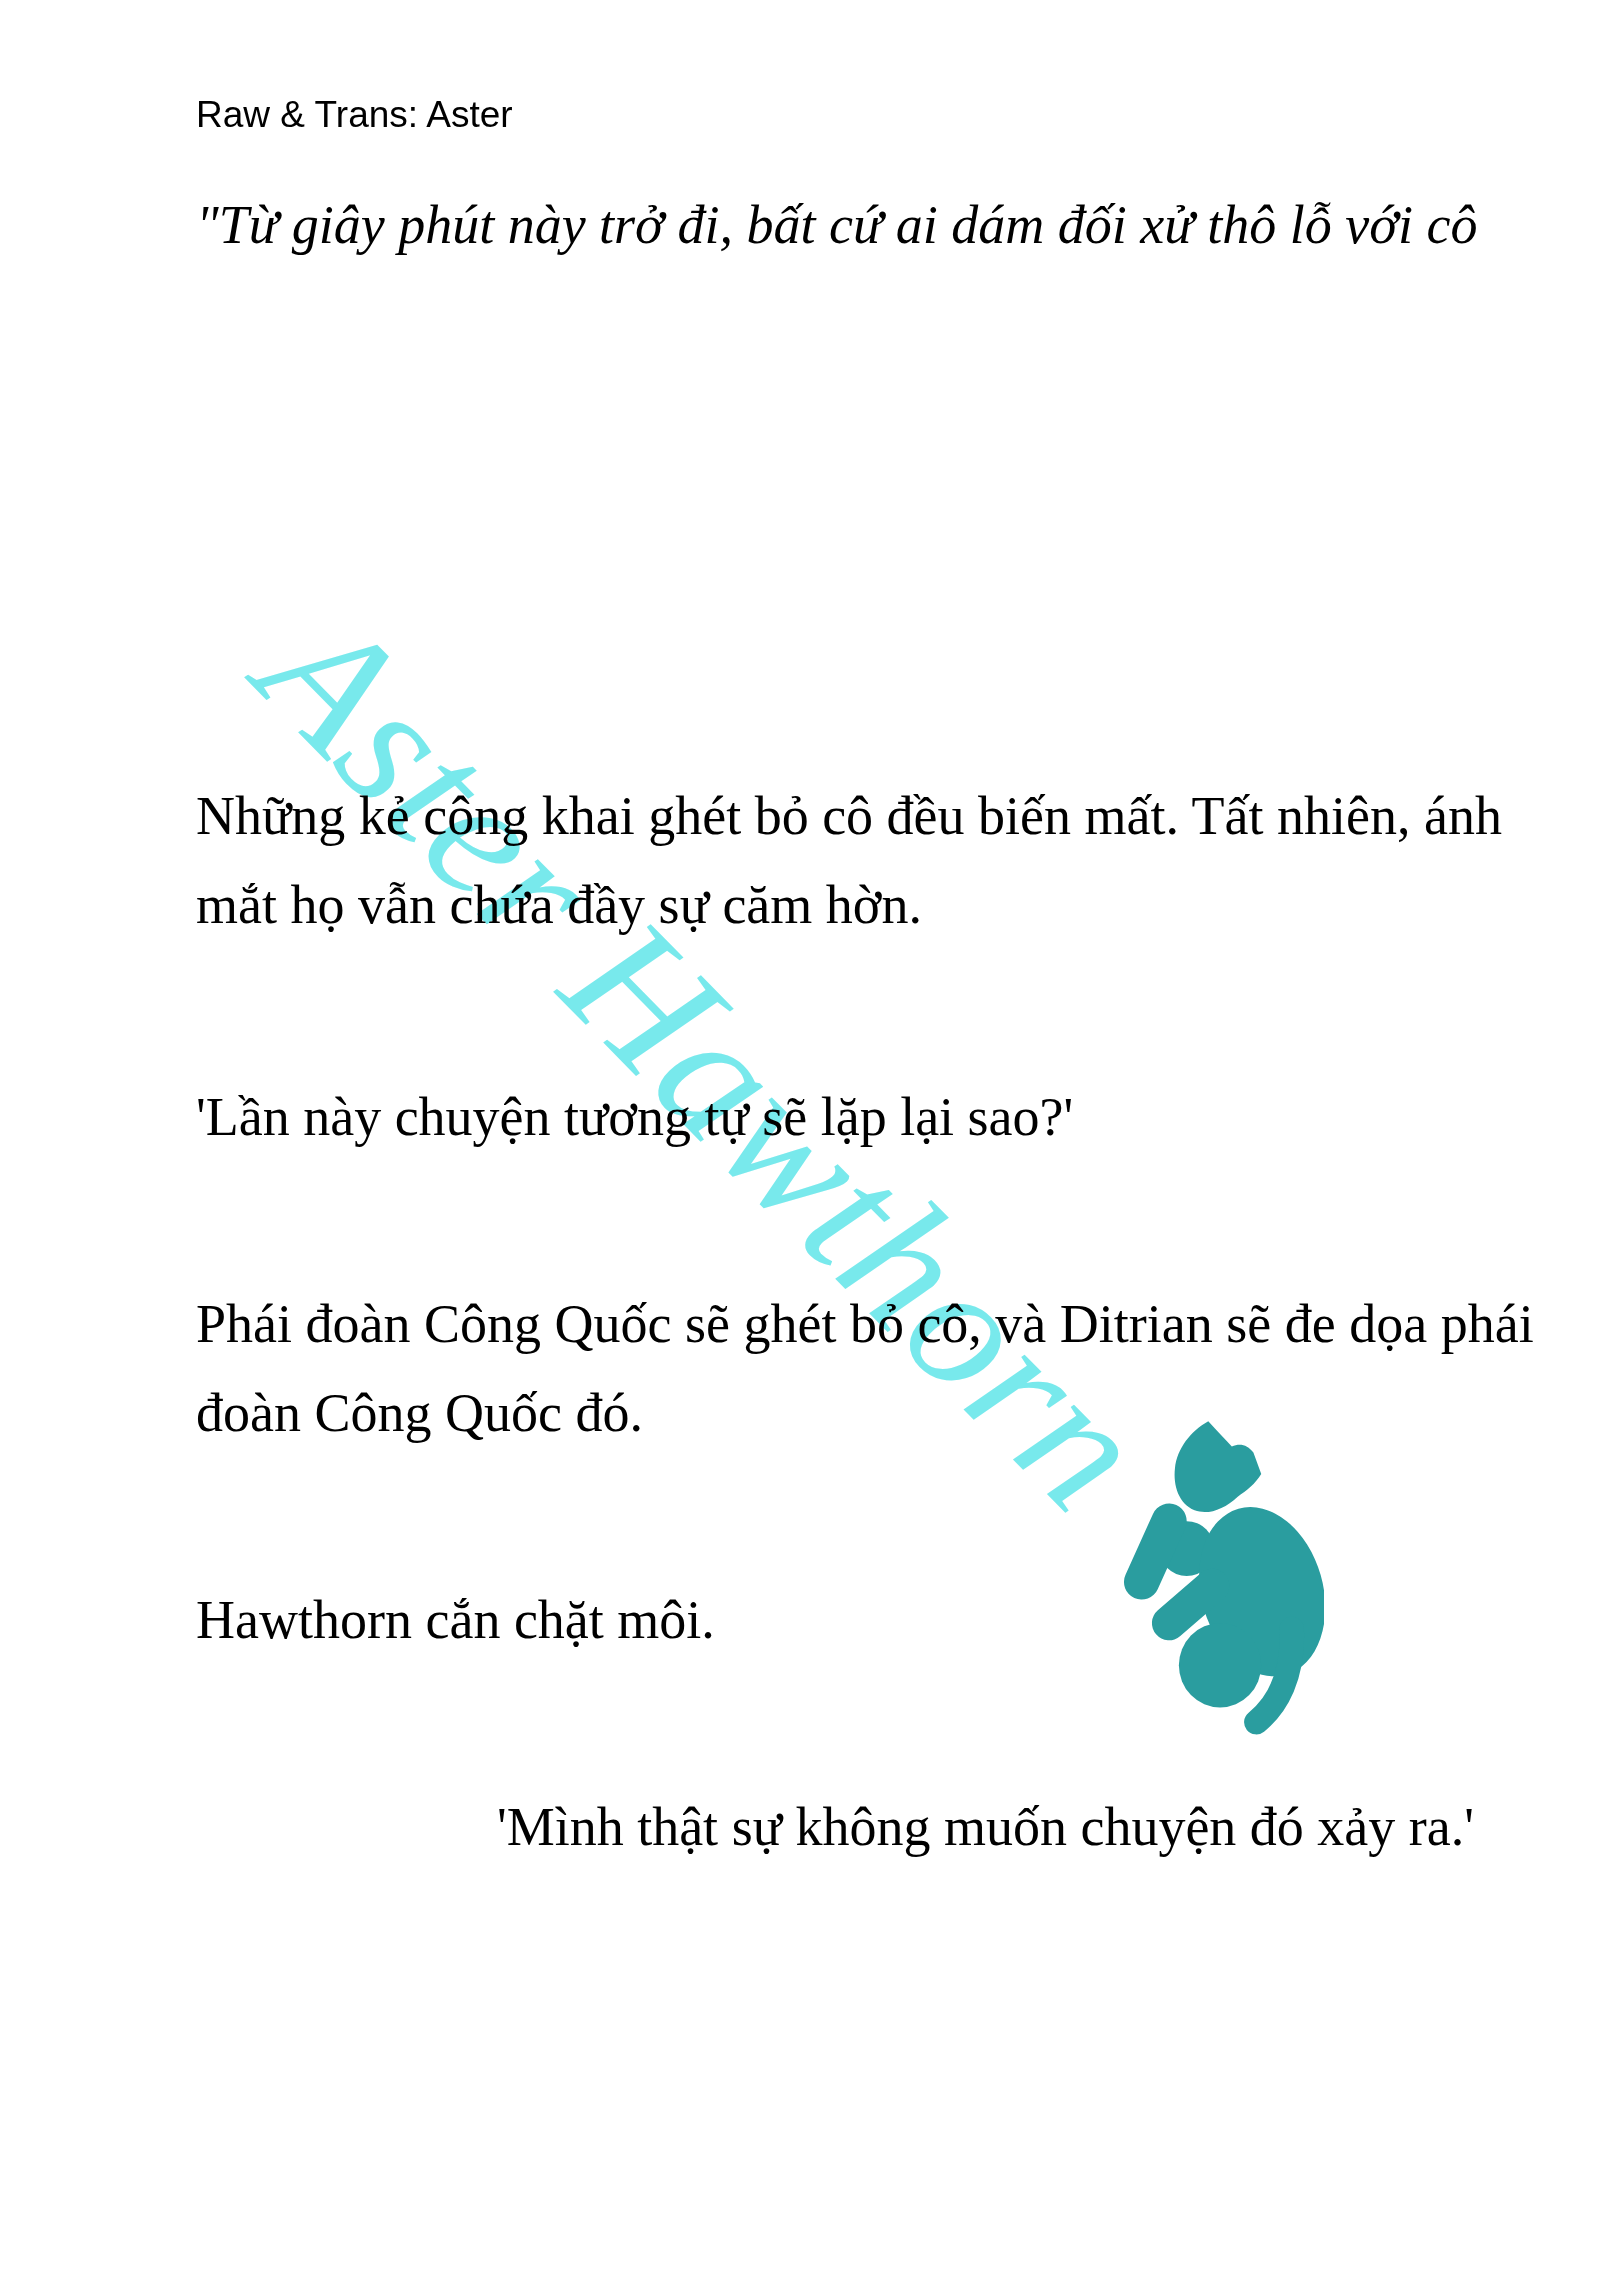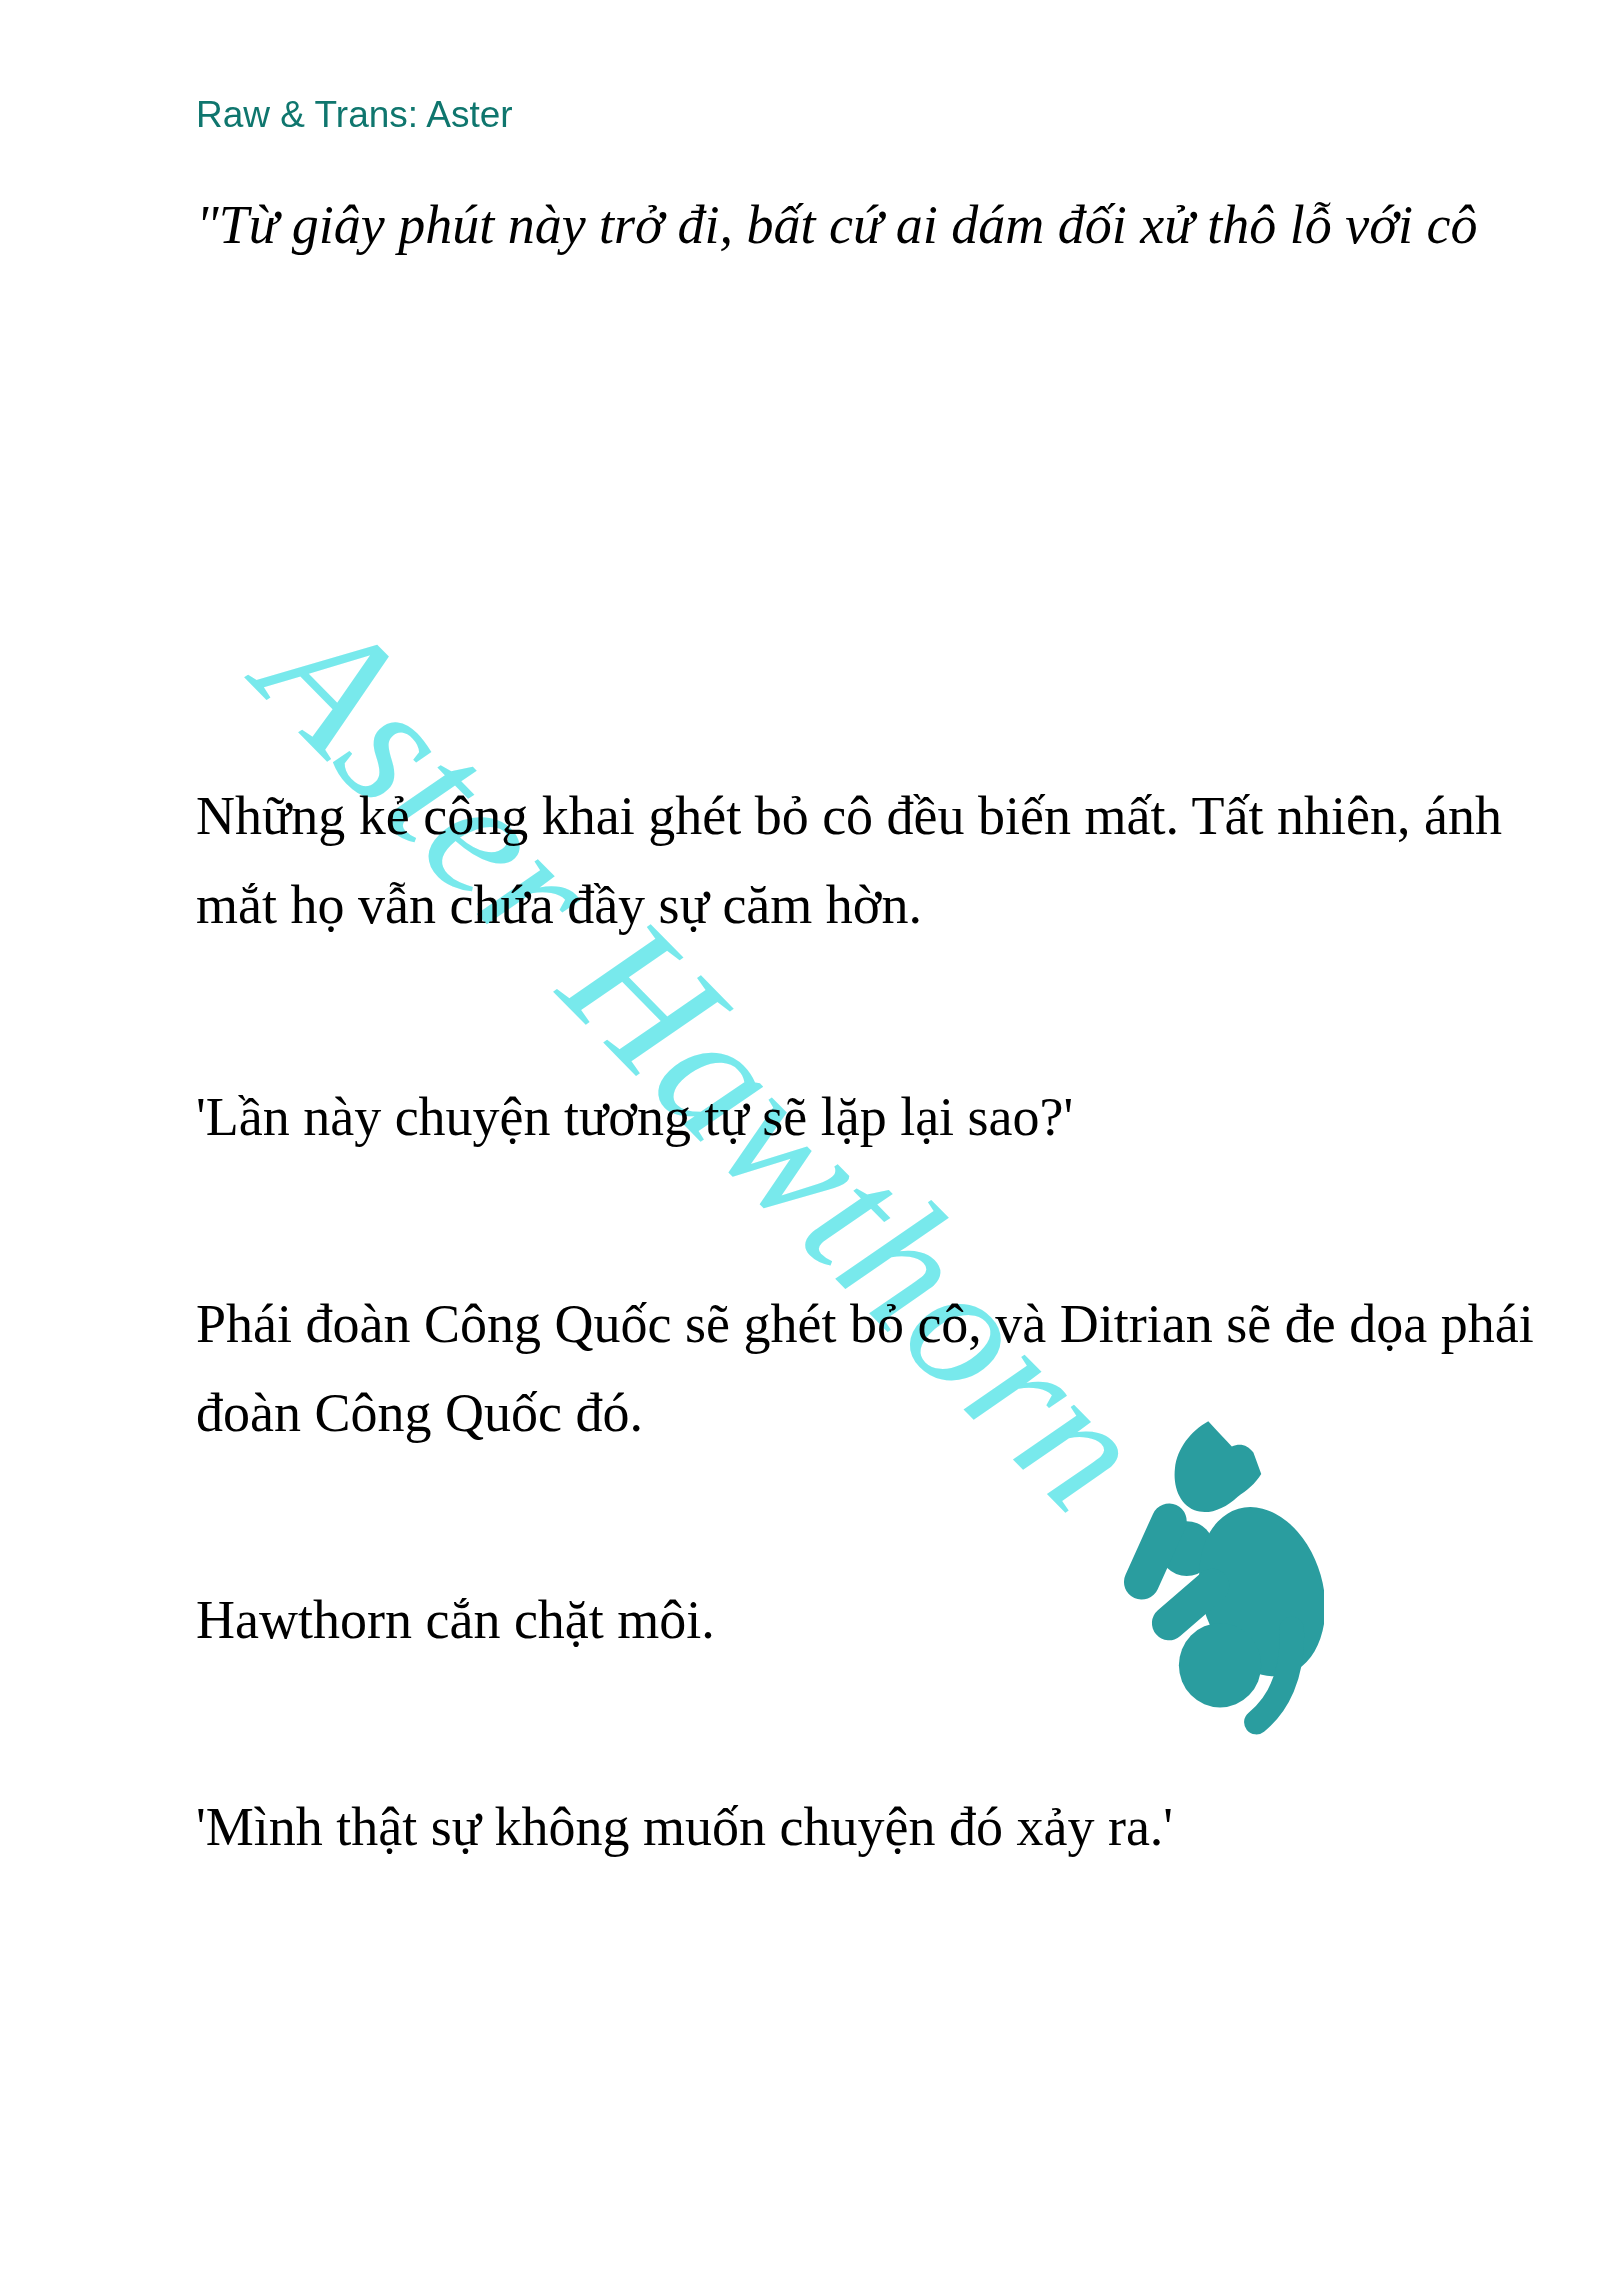--- a/index.html
+++ b/index.html
@@ -12,41 +12,41 @@
     font-family:"Liberation Serif", serif;
     color:#000000;
   }
   .credit{
     position:absolute;
     left:196px;
     top:92px;
     font-family:"Liberation Sans", sans-serif;
     font-size:37px;
     line-height:45px;
-    color:#0f766e;
+    color:#000000;
     white-space:nowrap;
     z-index:3;
   }
   .para{
     position:absolute;
     left:196px;
     right:147px;
     font-size:54px;
     line-height:89px;
     z-index:3;
   }
   .para .line{white-space:nowrap;}
   .quote-italic{font-style:italic;}
   .p1{top:181px;}
   .p2{top:476px;}
   .p3{top:772px;}
   .p4{top:1073px;}
   .p5{top:1280px;}
   .p6{top:1576px;}
-  .p7{top:1783px;}
+  .p7{top:1783px;text-align:right;}
   .watermark-layer{
     position:absolute;
     left:0; top:0;
     width:1621px; height:2293px;
     z-index:1;
     pointer-events:none;
   }
   .watermark-layer text{
     font-family:"Liberation Serif", serif;
     font-style:italic;

